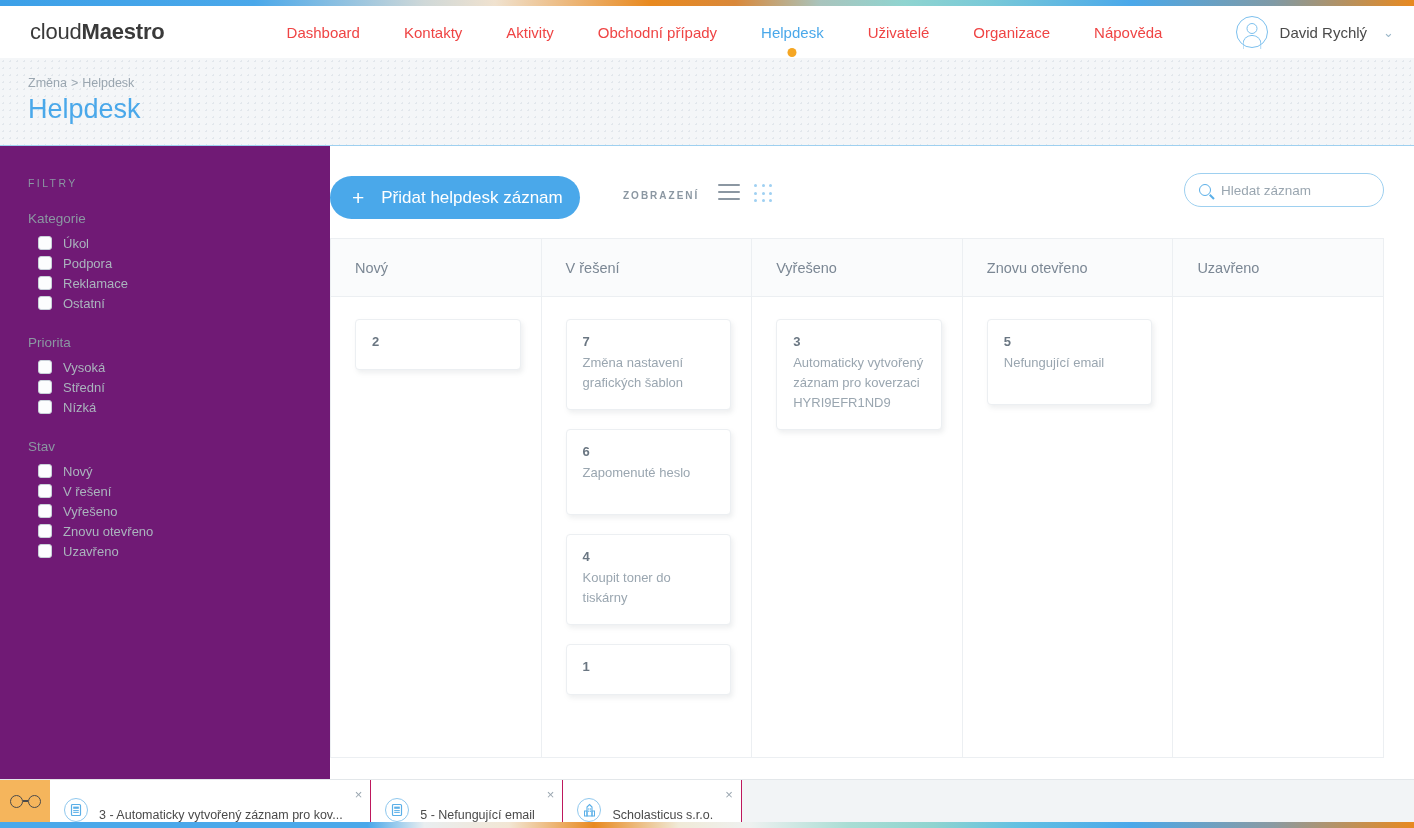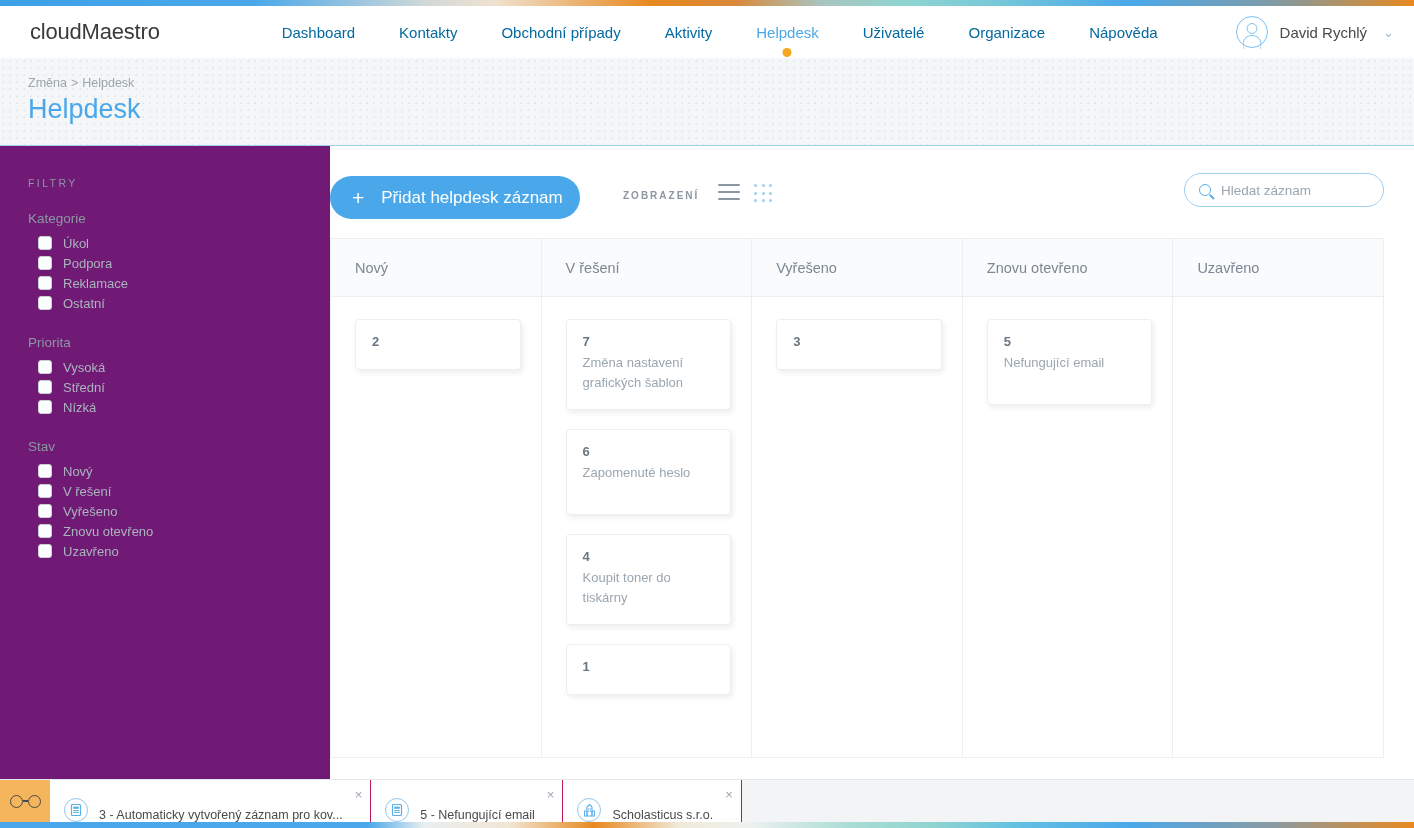--- a/index.html
+++ b/index.html
@@ -23,25 +23,25 @@
   
   .header {
     position: absolute; top: 6px; left: 0; width: 1414px; height: 52px;
     background: #ffffff;
     display: flex; align-items: center;
   }
   .logo {
     margin-left: 30px; font-size: 22px; color: #3a3a3a; letter-spacing: -0.2px;
     white-space: nowrap;
   }
-  .logo b { font-weight: normal; }
+  .logo b { font-weight: bold; }
   .logo span.light { font-weight: normal; }
   .nav { display: flex; align-items: center; margin-left: 100px; height: 52px; }
   .nav-item {
-    position: relative; padding: 0 22px; font-size: 15px; color: #0369a1;
+    position: relative; padding: 0 22px; font-size: 15px; color: #ef4444;
     height: 52px; display: flex; align-items: center; cursor: pointer;
     white-space: nowrap;
   }
   .nav-item.active { color: #4aa8ea; }
   .nav-dot {
     position: absolute; bottom: 1px; left: 50%; transform: translateX(-50%);
     width: 9px; height: 9px; border-radius: 50%; background: #f5a623;
   }
   .user-area {
     position: absolute; right: 20px; top: 0; height: 52px;
@@ -200,24 +200,24 @@
   <div class="header">
     <div class="logo"><span class="light">cloud</span><b>Maestro</b></div>
     <div class="nav" id="nav">
         <div class="nav-item">
           <span>Dashboard</span>
         </div>
         <div class="nav-item">
           <span>Kontakty</span>
         </div>
         <div class="nav-item">
+          <span>Aktivity</span>
+        </div>
+        <div class="nav-item">
           <span>Obchodní případy</span>
-        </div>
-        <div class="nav-item">
-          <span>Aktivity</span>
         </div>
         <div class="nav-item active">
           <span>Helpdesk</span>
           <span class="nav-dot"></span>
         </div>
         <div class="nav-item">
           <span>Uživatelé</span>
         </div>
         <div class="nav-item">
           <span>Organizace</span>
@@ -365,20 +365,21 @@
             </div>
           </div>
         </div>
         <div class="col">
           <div class="col-head">
             <div class="col-title">Vyřešeno</div>
           </div>
           <div class="col-body">
             <div class="card">
               <div class="card-num">3</div>
+              <div class="card-text">Automaticky vytvořený záznam pro koverzaci HYRI9EFR1ND9</div>
             </div>
           </div>
         </div>
         <div class="col">
           <div class="col-head">
             <div class="col-title">Znovu otevřeno</div>
           </div>
           <div class="col-body">
             <div class="card empty-pad">
               <div class="card-num">5</div>

